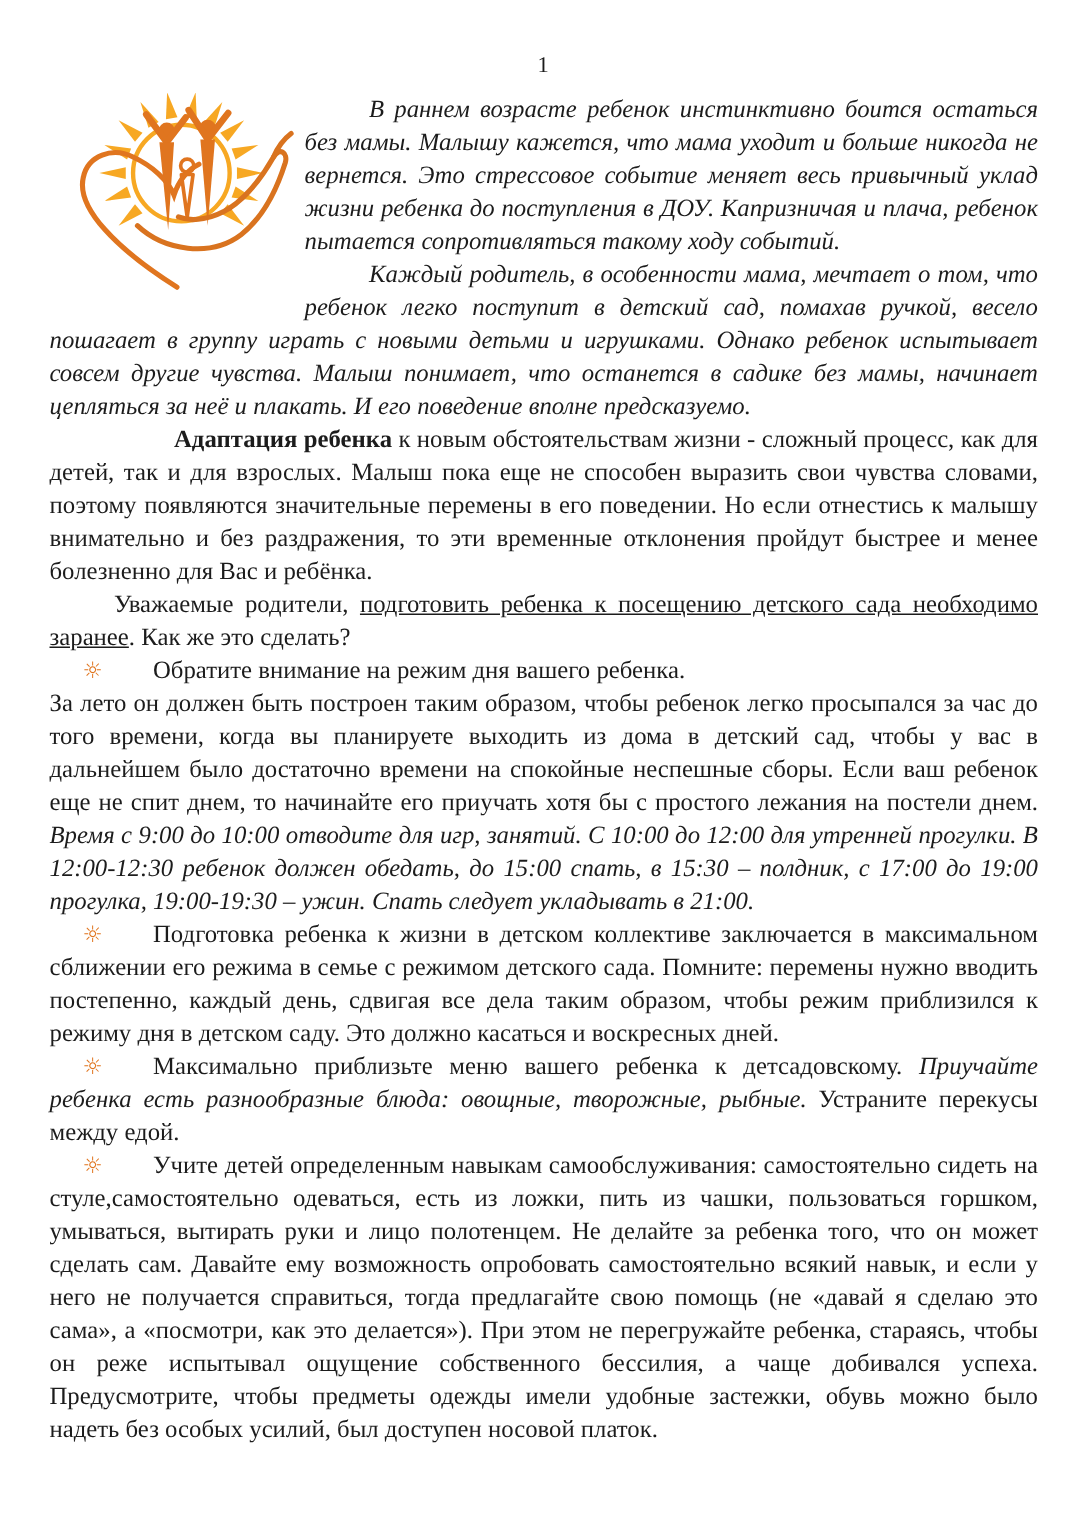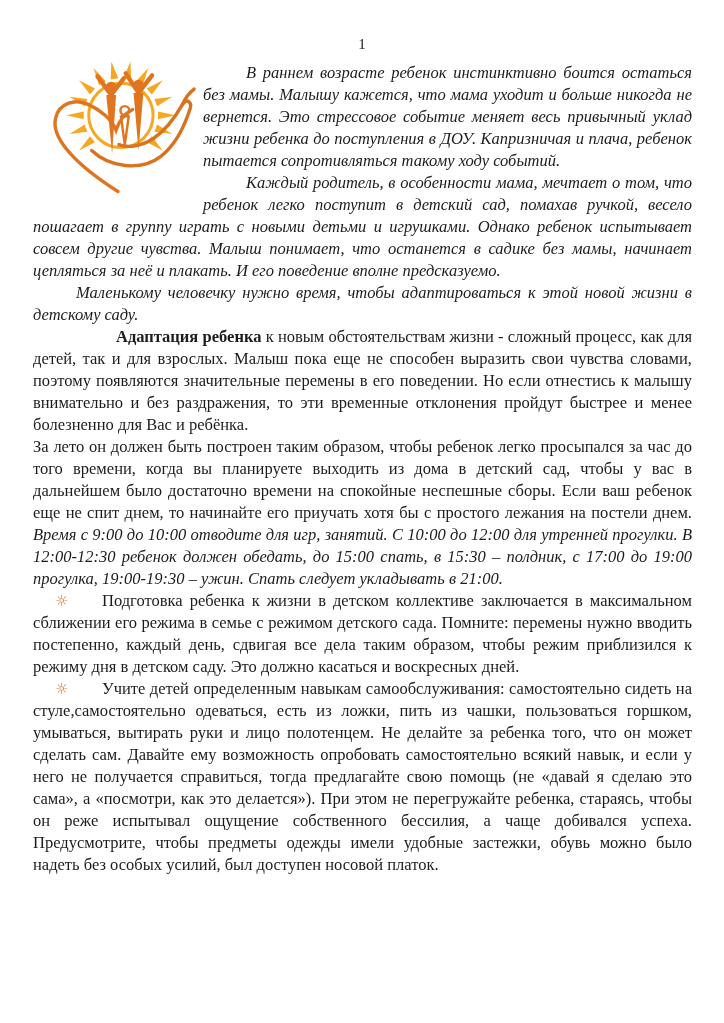--- a/index.html
+++ b/index.html
@@ -82,19 +82,21 @@
         <g fill="none" stroke="#D9731F" stroke-width="3.5" stroke-linecap="round">
           <path d="M56,90 C74,107 106,112 127,96 C141,85 151,66 157,47 C159,40 153,36 149,43 C141,57 131,70 119,78"></path>
           <path d="M119,78 C108,85 94,88 84,84"></path>
           <path d="M149,43 C152,36 157,30 161,27"></path>
         </g>
       </svg>
     </div>
 
   <p class="i indent"><span>В раннем возрасте ребенок инстинктивно боится остаться без мамы. Малышу кажется, что мама уходит и больше никогда не вернется. Это стрессовое событие меняет весь привычный уклад жизни ребенка до поступления в ДОУ. Капризничая и плача, ребенок пытается сопротивляться такому ходу событий.</span></p>
       <p class="i indent"><span>Каждый родитель, в особенности мама, мечтает о том, что ребенок легко поступит в детский сад, помахав ручкой, весело пошагает в группу играть с новыми детьми и игрушками. Однако ребенок испытывает совсем другие чувства. Малыш понимает, что останется в садике без мамы, начинает цепляться за неё и плакать. И его поведение вполне предсказуемо.</span></p>
-      <p class="i indent"><span>Маленькому человечку нужно время, чтобы адаптироваться к этой новой жизни в детскому саду.</span></p>
       <p class="indent"><span class="b">Адаптация ребенка</span><span> к новым обстоятельствам жизни - сложный процесс, как для детей, так и для взрослых. Малыш пока еще не способен выразить свои чувства словами, поэтому появляются значительные перемены в его поведении. Но если отнестись к малышу внимательно и без раздражения, то эти временные отклонения пройдут быстрее и менее болезненно для Вас и ребёнка.</span></p>
+      <p class="indent"><span>Уважаемые родители, </span><span class="u">подготовить ребенка к посещению детского сада необходимо заранее</span><span>. Как же это сделать?</span></p>
+      <p><span class="bullet-icon">☼</span><span>Обратите внимание на режим дня вашего ребенка.</span></p>
       <p><span>За лето он должен быть построен таким образом, чтобы ребенок легко просыпался за час до того времени, когда вы планируете выходить из дома в детский сад, чтобы у вас в дальнейшем было достаточно времени на спокойные неспешные сборы. Если ваш ребенок еще не спит днем, то начинайте его приучать хотя бы с простого лежания на постели днем. </span><span class="i">Время с 9:00 до 10:00 отводите для игр, занятий. С 10:00 до 12:00 для утренней прогулки. В 12:00-12:30 ребенок должен обедать, до 15:00 спать, в 15:30 – полдник, с 17:00 до 19:00 прогулка, 19:00-19:30 – ужин. Спать следует укладывать в 21:00.</span></p>
       <p><span class="bullet-icon">☼</span><span>Подготовка ребенка к жизни в детском коллективе заключается в максимальном сближении его режима в семье с режимом детского сада. Помните: перемены нужно вводить постепенно, каждый день, сдвигая все дела таким образом, чтобы режим приблизился к режиму дня в детском саду. Это должно касаться и воскресных дней.</span></p>
+      <p><span class="bullet-icon">☼</span><span>Максимально приблизьте меню вашего ребенка к детсадовскому. </span><span class="i">Приучайте ребенка есть разнообразные блюда: овощные, творожные, рыбные.</span><span>  Устраните перекусы между едой.</span></p>
       <p><span class="bullet-icon">☼</span><span>Учите детей определенным навыкам самообслуживания: самостоятельно сидеть на стуле,самостоятельно одеваться, есть из ложки, пить из чашки, пользоваться горшком, умываться, вытирать руки и лицо полотенцем. Не делайте за ребенка того, что он может сделать сам. Давайте ему возможность опробовать самостоятельно всякий навык, и если у него не получается справиться, тогда предлагайте свою помощь (не «давай я сделаю это сама», а «посмотри, как это делается»). При этом не перегружайте ребенка, стараясь, чтобы он реже испытывал ощущение собственного бессилия, а чаще добивался успеха. Предусмотрите, чтобы предметы одежды имели удобные застежки, обувь можно было надеть без особых усилий, был доступен носовой платок.</span></p>
     </div>
 </div>
 
 </body></html>

